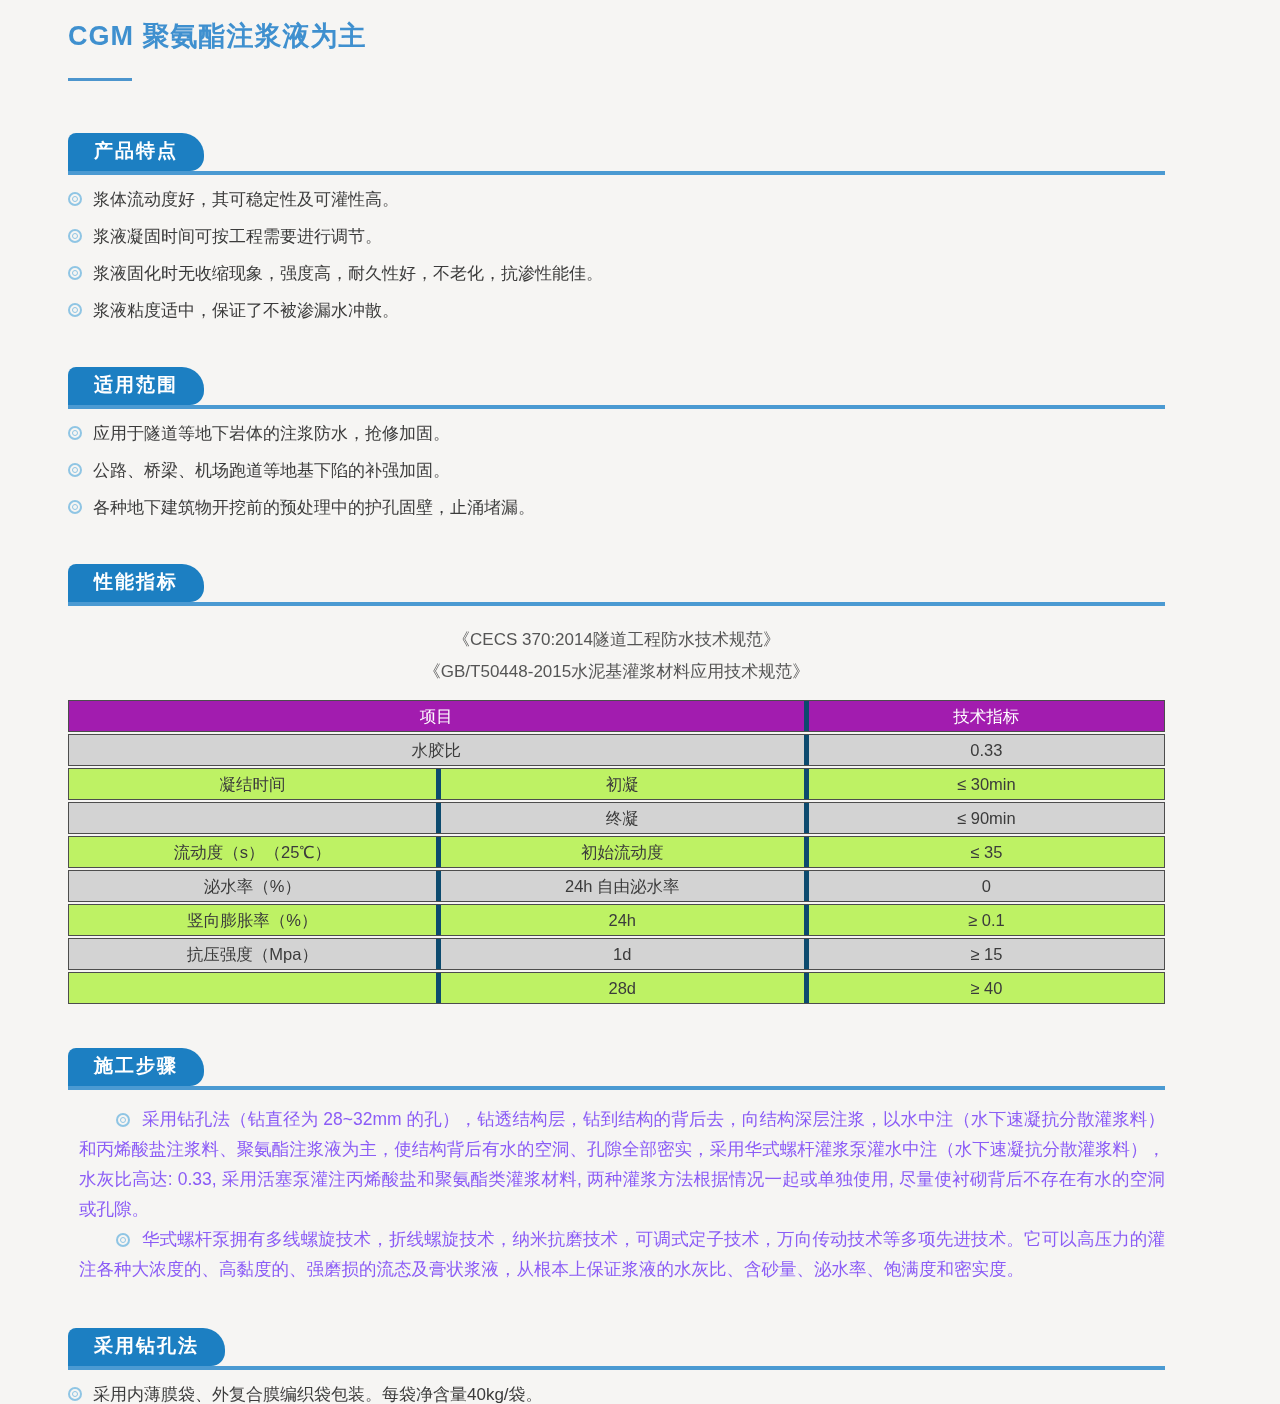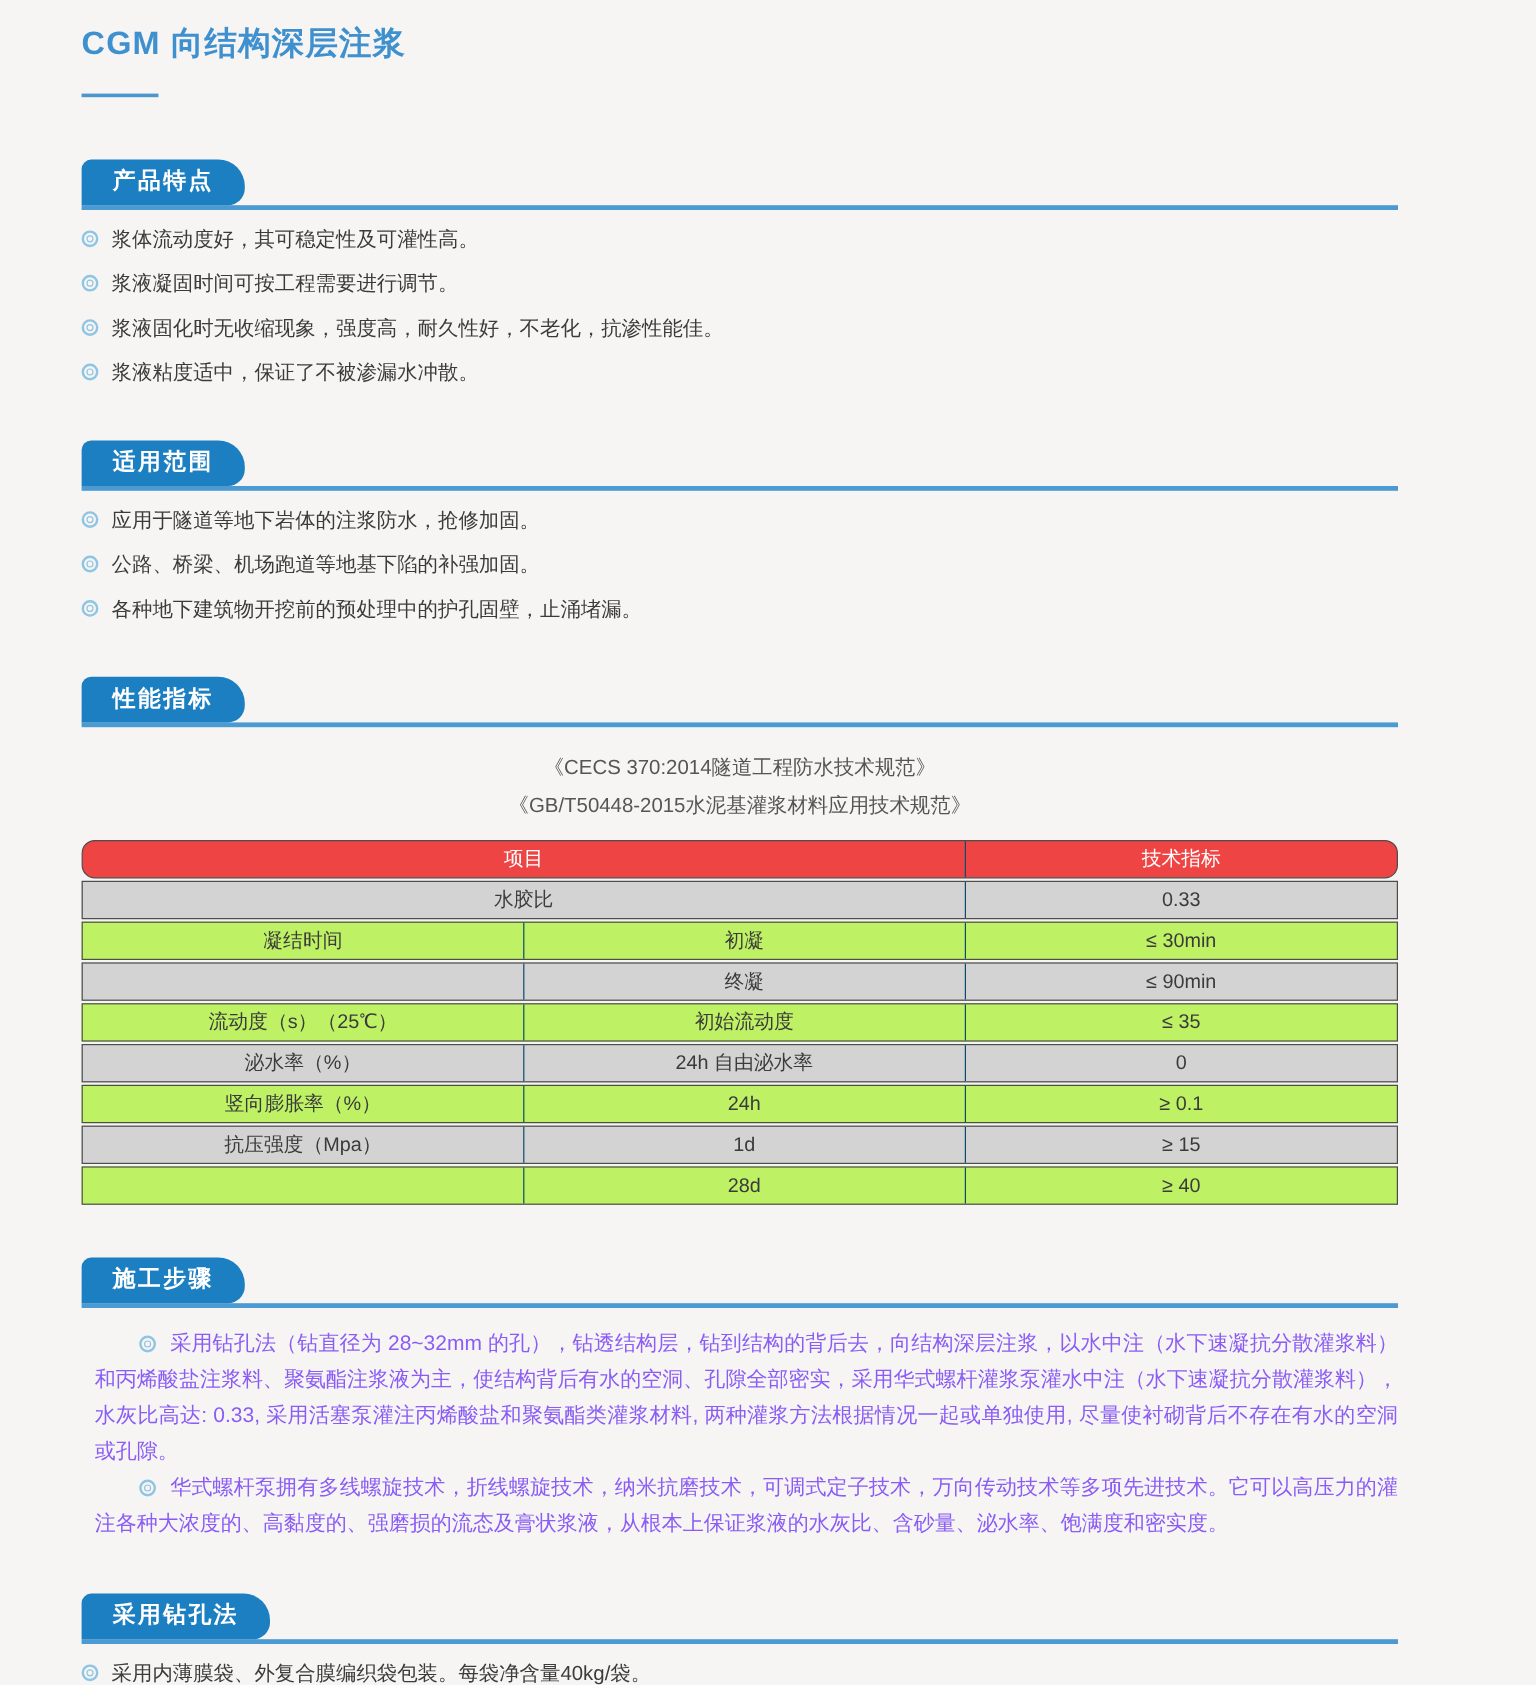--- a/index.html
+++ b/index.html
@@ -93,52 +93,52 @@
 
   
   .ptable { margin-top: 12px; }
   .trow {
     display: grid;
     grid-template-columns: 33.5% 33.6% auto;
     border: 1px solid #4d4d4d;
     margin-top: 2px;
     background: #ffffff;
   }
-  .trow.head { background: #ef4444; color: #ffffff; border-radius: 11px; }
+  .trow.head { background: #a21caf; color: #ffffff; }
   .trow.gray { background: #d3d3d3; }
   .trow.white { background: #bef264; }
   .tcell {
     text-align: center;
     font-size: 16.5px;
     line-height: 20px;
     padding: 5px 8px;
     min-height: 30px;
     display: flex;
     align-items: center;
     justify-content: center;
   }
-  .tcell.bl { border-left: 1px solid #0c4a6e; }
+  .tcell.bl { border-left: 5px solid #0c4a6e; }
 
   
   .cparas { margin-top: 14px; }
   .cpara {
     font-size: 17.5px;
     line-height: 30px;
     text-align: justify;
     text-indent: 2.1em;
     color: #8b5cf6;
     margin-left: 11px;
   }
 </style>
 </head>
 <body>
 
 <div class="page">
 
-  <h1 class="doc-title">CGM 向结构深层注浆</h1>
+  <h1 class="doc-title">CGM 聚氨酯注浆液为主</h1>
   <div class="title-underline"></div>
 
   <div class="section first">
     <div class="sec-head">
       <span class="sec-tab">产品特点</span>
     </div>
     <div class="bullets">
 
         <div class="bullet-row">
           <span class="ring"></span>

